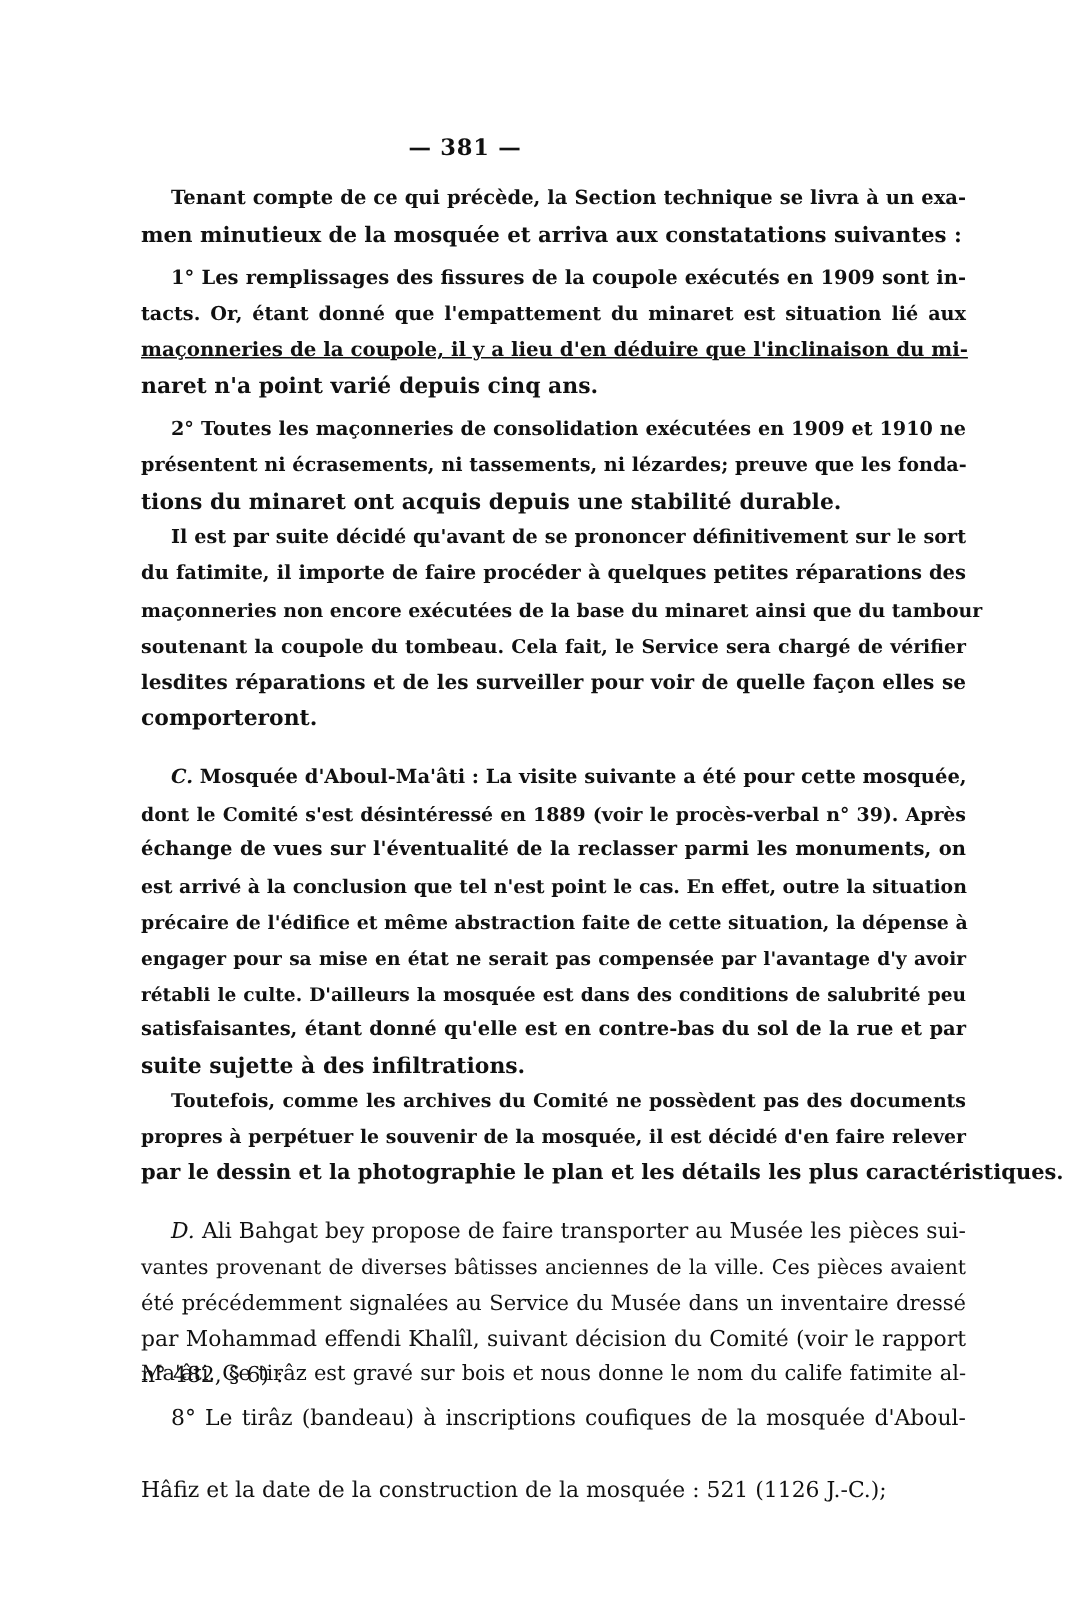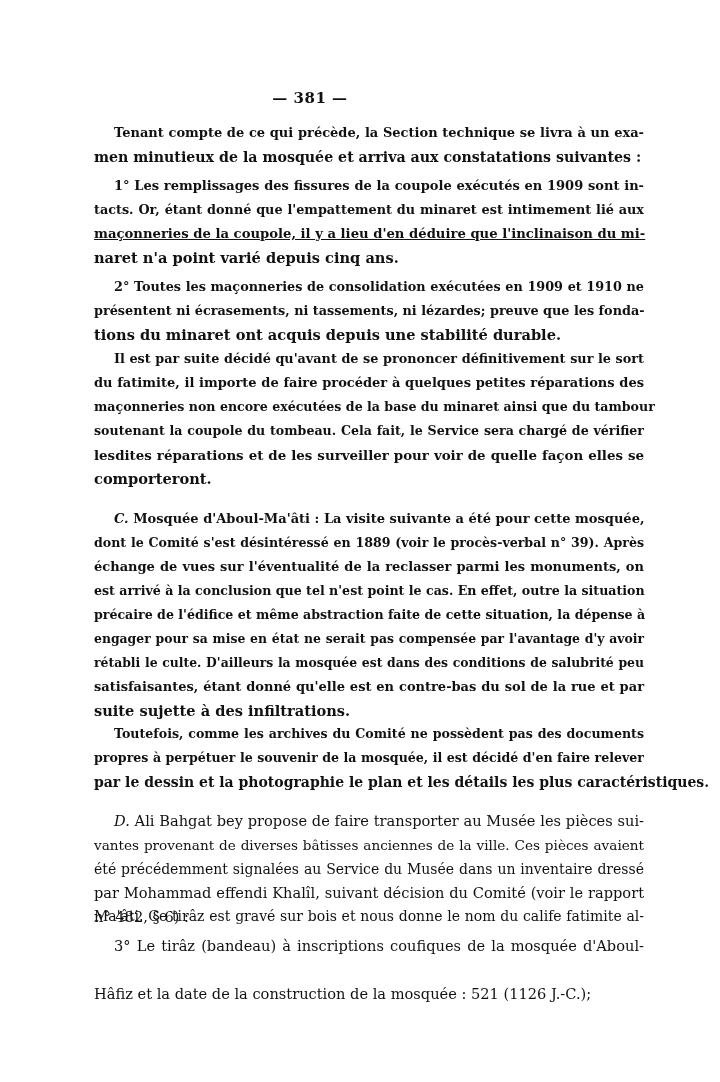--- a/index.html
+++ b/index.html
@@ -20,21 +20,21 @@
 <body>
 
 <div class="page-num">— 381 —</div>
 
 <div class="block" style="top:0;">
 
   <div class="line indent" style="top: 121px; font-size: 13px;">Tenant compte de ce qui précède, la Section technique se livra à un exa-</div>
   <div class="line last" style="top: 145px; font-size: 14.2px;">men minutieux de la mosquée et arriva aux constatations suivantes :</div>
 
   <div class="line indent" style="top: 174px; font-size: 13px;">1° Les remplissages des fissures de la coupole exécutés en 1909 sont in-</div>
-  <div class="line" style="top: 198px; font-size: 12.8px;">tacts. Or, étant donné que l'empattement du minaret est intimement lié aux</div>
+  <div class="line" style="top: 198px; font-size: 12.8px;">tacts. Or, étant donné que l'empattement du minaret est situation lié aux</div>
   <div class="line" style="top: 222px; font-size: 13.2px; text-decoration: underline;">maçonneries de la coupole, il y a lieu d'en déduire que l'inclinaison du mi-</div>
   <div class="line last" style="top:246px;">naret n'a point varié depuis cinq ans.</div>
 
   <div class="line indent" style="top: 275px; font-size: 12.8px;">2° Toutes les maçonneries de consolidation exécutées en 1909 et 1910 ne</div>
   <div class="line" style="top: 299px; font-size: 12.8px;">présentent ni écrasements, ni tassements, ni lézardes; preuve que les fonda-</div>
   <div class="line last" style="top:323px;">tions du minaret ont acquis depuis une stabilité durable.</div>
 
   <div class="line indent" style="top: 347px; font-size: 12.8px;">Il est par suite décidé qu'avant de se prononcer définitivement sur le sort</div>
   <div class="line" style="top: 371px; font-size: 13px;">du fatimite, il importe de faire procéder à quelques petites réparations des</div>
   <div class="line" style="top: 395px; font-size: 12.6px;">maçonneries non encore exécutées de la base du minaret ainsi que du tambour</div>
@@ -59,17 +59,17 @@
   <div class="line" style="top: 770px; font-size: 14px;">par le dessin et la photographie le plan et les détails les plus caractéristiques.</div>
 
   <div class="line indent light" style="top:809px;">
     <span class="it">D.</span><span> Ali Bahgat bey propose de faire transporter au Musée les pièces sui-</span>
   </div>
   <div class="line light" style="top: 833px; font-size: 13.6px;">vantes provenant de diverses bâtisses anciennes de la ville. Ces pièces avaient</div>
   <div class="line light" style="top: 857px; font-size: 14px;">été précédemment signalées au Service du Musée dans un inventaire dressé</div>
   <div class="line light" style="top:881px;">par Mohammad effendi Khalîl, suivant décision du Comité (voir le rapport</div>
   <div class="line light last" style="top:905px;">n° 482, § 6) :</div>
 
-  <div class="line indent light" style="top:934px;">3° Le tirâz (bandeau) à inscriptions coufiques de la mosquée d'Aboul-</div>
+  <div class="line indent light" style="top:934px;">8° Le tirâz (bandeau) à inscriptions coufiques de la mosquée d'Aboul-</div>
   <div class="line light" style="top: 904px; font-size: 14px;">Ma'âti. Ce tirâz est gravé sur bois et nous donne le nom du calife fatimite al-</div>
   <div class="line light last" style="top:982px;">Hâfiz et la date de la construction de la mosquée : 521 (1126 J.-C.);</div>
 
 </div>
 
 </body></html>

